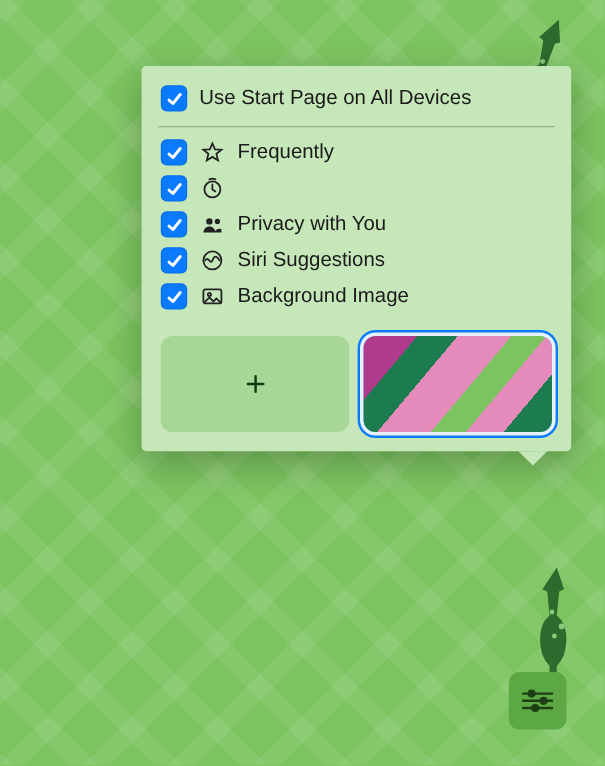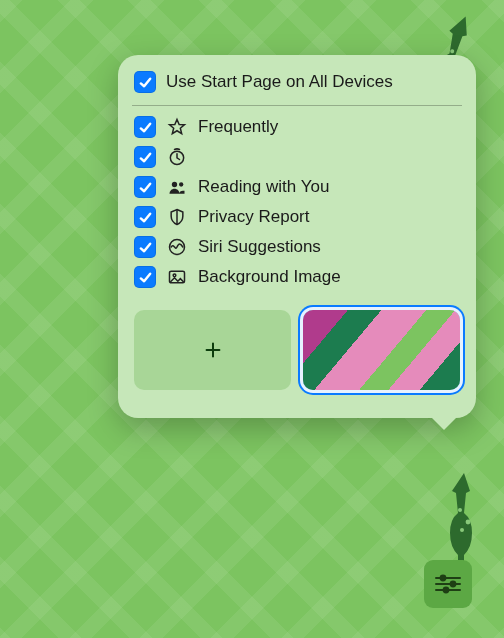--- a/index.html
+++ b/index.html
@@ -28,23 +28,23 @@
     .giraffe.top { top: 10px; right: 20px; transform: rotate(15deg); }
     .giraffe.bottom { bottom: 70px; right: 10px; transform: rotate(0deg); }
 
     
     .popover {
       position: absolute;
       top: 55px;
       right: 28px;
       width: 358px;
       background: #c6e7b9;
-      border-radius: 20px;
+      border-radius: 4px;
       box-shadow: 0 10px 30px rgba(0,0,0,0.25);
-      padding: 8px 0 26px;
+      padding: 8px 0 14px;
     }
     .popover::after {
       content: "";
       position: absolute;
       bottom: -12px;
       right: 20px;
       width: 0; height: 0;
       border-left: 12px solid transparent;
       border-right: 12px solid transparent;
       border-top: 12px solid #c6e7b9;
@@ -204,37 +204,23 @@
           </svg>
       </span>
       <span class="row-icon">
         <svg viewBox="0 0 24 24" fill="currentColor">
             <circle cx="9" cy="9" r="3.2"></circle>
             <path d="M3 20c0-3.3 2.7-6 6-6s6 2.7 6 6H3z"></path>
             <circle cx="17" cy="9" r="2.6"></circle>
             <path d="M14.5 20c.4-2.8 3-4.2 6.5-3.4V20h-6.5z"></path>
           </svg>
       </span>
-      <span class="row-label">Reading with You</span>
-    </div>
-
-    <div class="row">
-      <span class="checkbox">
-        <svg viewBox="0 0 16 16" fill="none" stroke="white" stroke-width="2.6" stroke-linecap="round" stroke-linejoin="round">
-            <polyline points="3,9 6.5,12 13,4"></polyline>
-          </svg>
-      </span>
-      <span class="row-icon">
-        <svg viewBox="0 0 24 24" fill="none" stroke="currentColor" stroke-width="1.8">
-            <path d="M12 3l7 3v5c0 5-3 8-7 10-4-2-7-5-7-10V6l7-3z"></path>
-            <path d="M12 3v18"></path>
-          </svg>
-      </span>
-      <span class="row-label">Privacy Report</span>
-    </div>
+      <span class="row-label">Privacy with You</span>
+    </div>
+
 
     <div class="row">
       <span class="checkbox">
         <svg viewBox="0 0 16 16" fill="none" stroke="white" stroke-width="2.6" stroke-linecap="round" stroke-linejoin="round">
             <polyline points="3,9 6.5,12 13,4"></polyline>
           </svg>
       </span>
       <span class="row-icon">
         <svg viewBox="0 0 24 24" fill="none" stroke="currentColor" stroke-width="1.8" stroke-linecap="round">
             <circle cx="12" cy="12" r="9"></circle>

